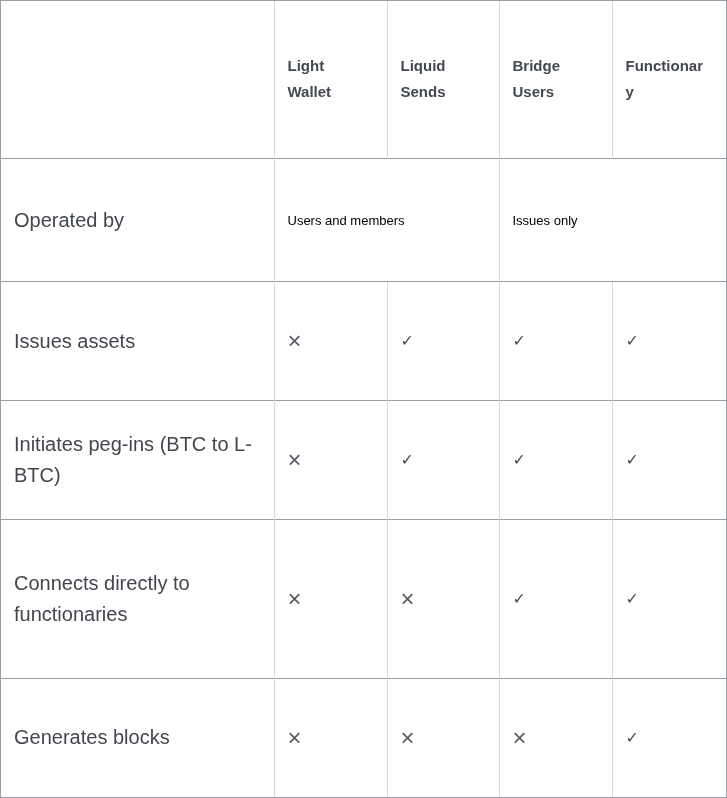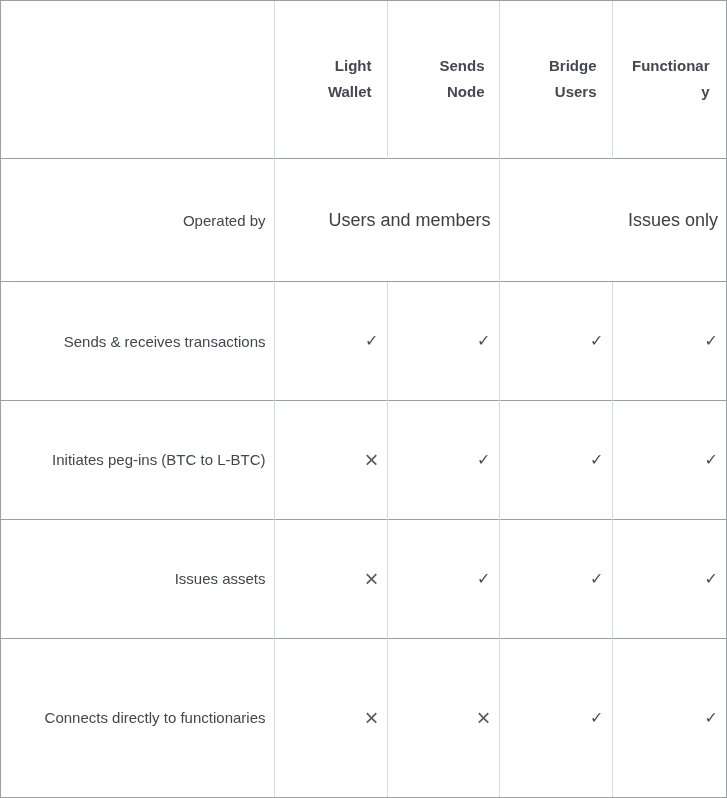--- a/index.html
+++ b/index.html
@@ -13,21 +13,21 @@
   table.cmp {
     width: 100%;
     height: 100%;
     border-collapse: collapse;
     table-layout: fixed;
     font-family: "Liberation Sans", sans-serif;
     color: #44484f;
   }
   .cmp td, .cmp th {
     vertical-align: middle;
-    text-align: right;
+    text-align: left;
     padding: 0 8px 0 13px;
     font-weight: 400;
     overflow: hidden;
   }
   
   .cmp tr:not(:first-child) > td,
   .cmp tr:not(:first-child) > th { border-top: 1px solid #9b9fa4; }
   
   .cmp tr > td:not(:first-child),
   .cmp tr > th:not(:first-child) { border-left: 1px solid #d6d8da; }
@@ -41,27 +41,27 @@
   .hdr-label {
     max-width: 84px;
     overflow-wrap: anywhere;
     font-weight: 700;
     font-size: 15px;
     line-height: 26px;
     color: #44484f;
   }
   .row-label {
     font-weight: 700;
-    font-size: 15px;
+    font-size: 20px;
     line-height: 31px;
     color: #42464d;
   }
   .group-val {
-    font-size: 18px;
-    color: #404040;
+    font-size: 13px;
+    color: #000000;
   }
   .val { padding-left: 14px; line-height: 1; }
   .val.check { font-size: 16px; color: #494e55; }
   .val.cross { font-size: 24px; color: #585d64; }
 </style>
 </head>
 <body>
 
 <div class="tbl-wrap">
   <table class="cmp">
@@ -73,66 +73,66 @@
       <col style="width:114px">
     </colgroup>
 
     <tbody>
         <tr class="h-header">
       <th></th>
       <th class="hdr-cell">
         <div class="hdr-label">Light Wallet</div>
       </th>
       <th class="hdr-cell">
-        <div class="hdr-label">Sends Node</div>
+        <div class="hdr-label">Liquid Sends</div>
       </th>
       <th class="hdr-cell">
         <div class="hdr-label">Bridge Users</div>
       </th>
       <th class="hdr-cell">
         <div class="hdr-label">Functionary</div>
       </th>
     </tr>
 
     <tr class="h-op">
       <td class="row-label">Operated by</td>
       <td class="group-val" colspan="2">Users and members</td>
       <td class="group-val" colspan="2">Issues only</td>
     </tr>
 
-    <tr class="h-std">
-      <td class="row-label">Sends &amp; receives transactions</td>
-      <td class="val check">✓</td>
-      <td class="val check">✓</td>
-      <td class="val check">✓</td>
-      <td class="val check">✓</td>
-    </tr>
 
 
     <tr class="h-std">
-      <td class="row-label">Initiates peg-ins (BTC to L-BTC)</td>
+      <td class="row-label">Issues assets</td>
       <td class="val cross">×</td>
       <td class="val check">✓</td>
       <td class="val check">✓</td>
       <td class="val check">✓</td>
     </tr>
 
     <tr class="h-std">
-      <td class="row-label">Issues assets</td>
+      <td class="row-label">Initiates peg-ins (BTC to L-BTC)</td>
       <td class="val cross">×</td>
       <td class="val check">✓</td>
       <td class="val check">✓</td>
       <td class="val check">✓</td>
     </tr>
 
     <tr class="h-tall">
       <td class="row-label">Connects directly to functionaries</td>
       <td class="val cross">×</td>
       <td class="val cross">×</td>
       <td class="val check">✓</td>
       <td class="val check">✓</td>
     </tr>
 
 
+    <tr class="h-std">
+      <td class="row-label">Generates blocks</td>
+      <td class="val cross">×</td>
+      <td class="val cross">×</td>
+      <td class="val cross">×</td>
+      <td class="val check">✓</td>
+    </tr>
 
   </tbody>
     </table>
 </div>
 
 </body></html>

